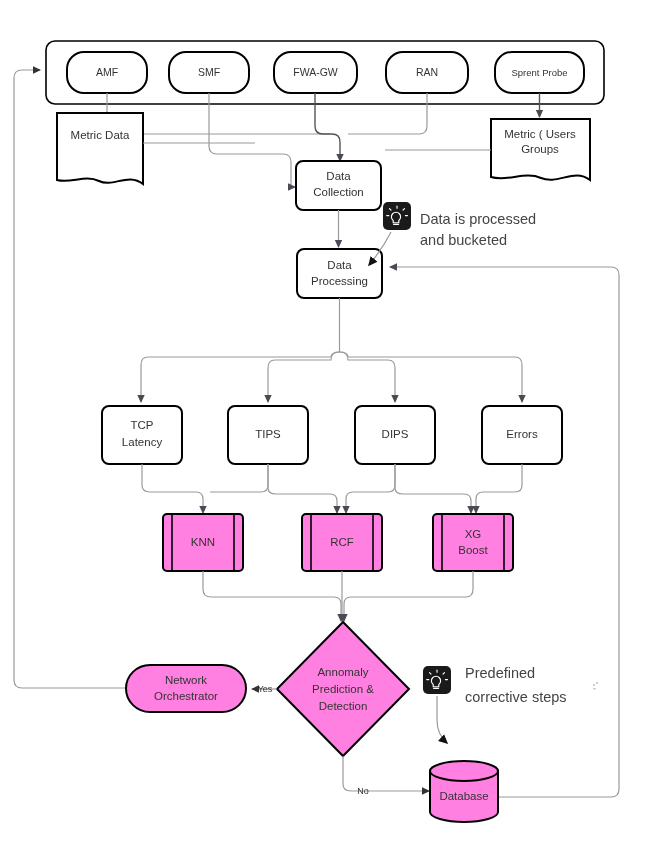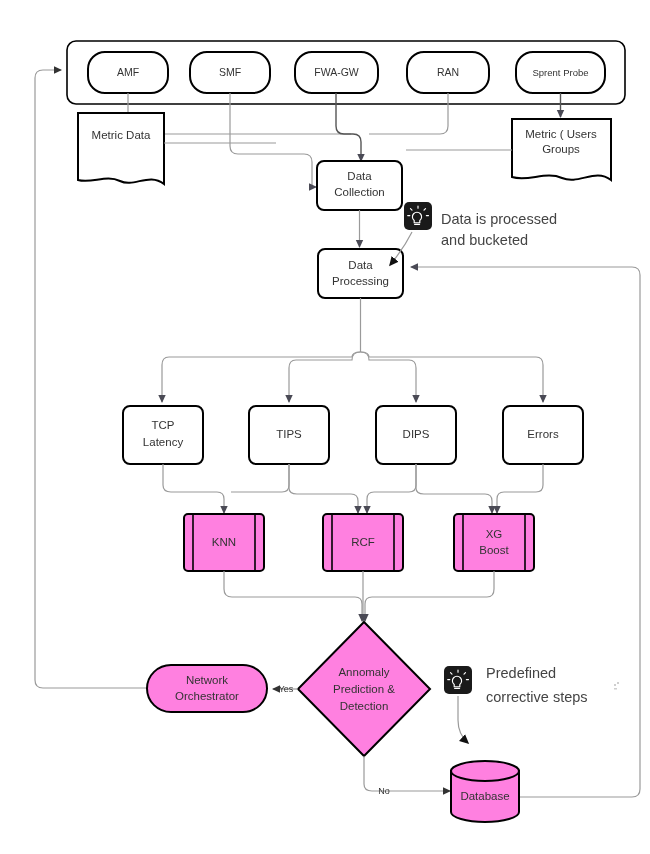--- a/index.html
+++ b/index.html
@@ -1,18 +1,18 @@
 <!DOCTYPE html>
 <html><head>
 <meta charset="utf-8">
 <style>
   html,body{margin:0;padding:0;background:#ffffff;}
   body{width:650px;height:854px;overflow:hidden;
        font-family:"Liberation Sans","DejaVu Sans",sans-serif;}
-  #canvas{position:relative;width:588px;height:854px;padding-left:21px;}
+  #canvas{position:relative;width:588px;height:854px;}
   svg{display:block;}
   .node-text{font-family:"Liberation Sans","DejaVu Sans",sans-serif;
              fill:#333333;text-anchor:middle;dominant-baseline:middle;}
   .edge-label{font-family:"Liberation Sans","DejaVu Sans",sans-serif;
               font-size:9px;fill:#333333;text-anchor:middle;}
   .note-text{font-family:"Liberation Sans","DejaVu Sans",sans-serif;
              font-size:14.5px;fill:#444444;}
   .shape-stroke{stroke:#000000;stroke-width:2;fill:#ffffff;}
   .pink-shape{stroke:#000000;stroke-width:2;}
   .edge{fill:none;stroke:#9a9a9a;stroke-width:1.2;}

